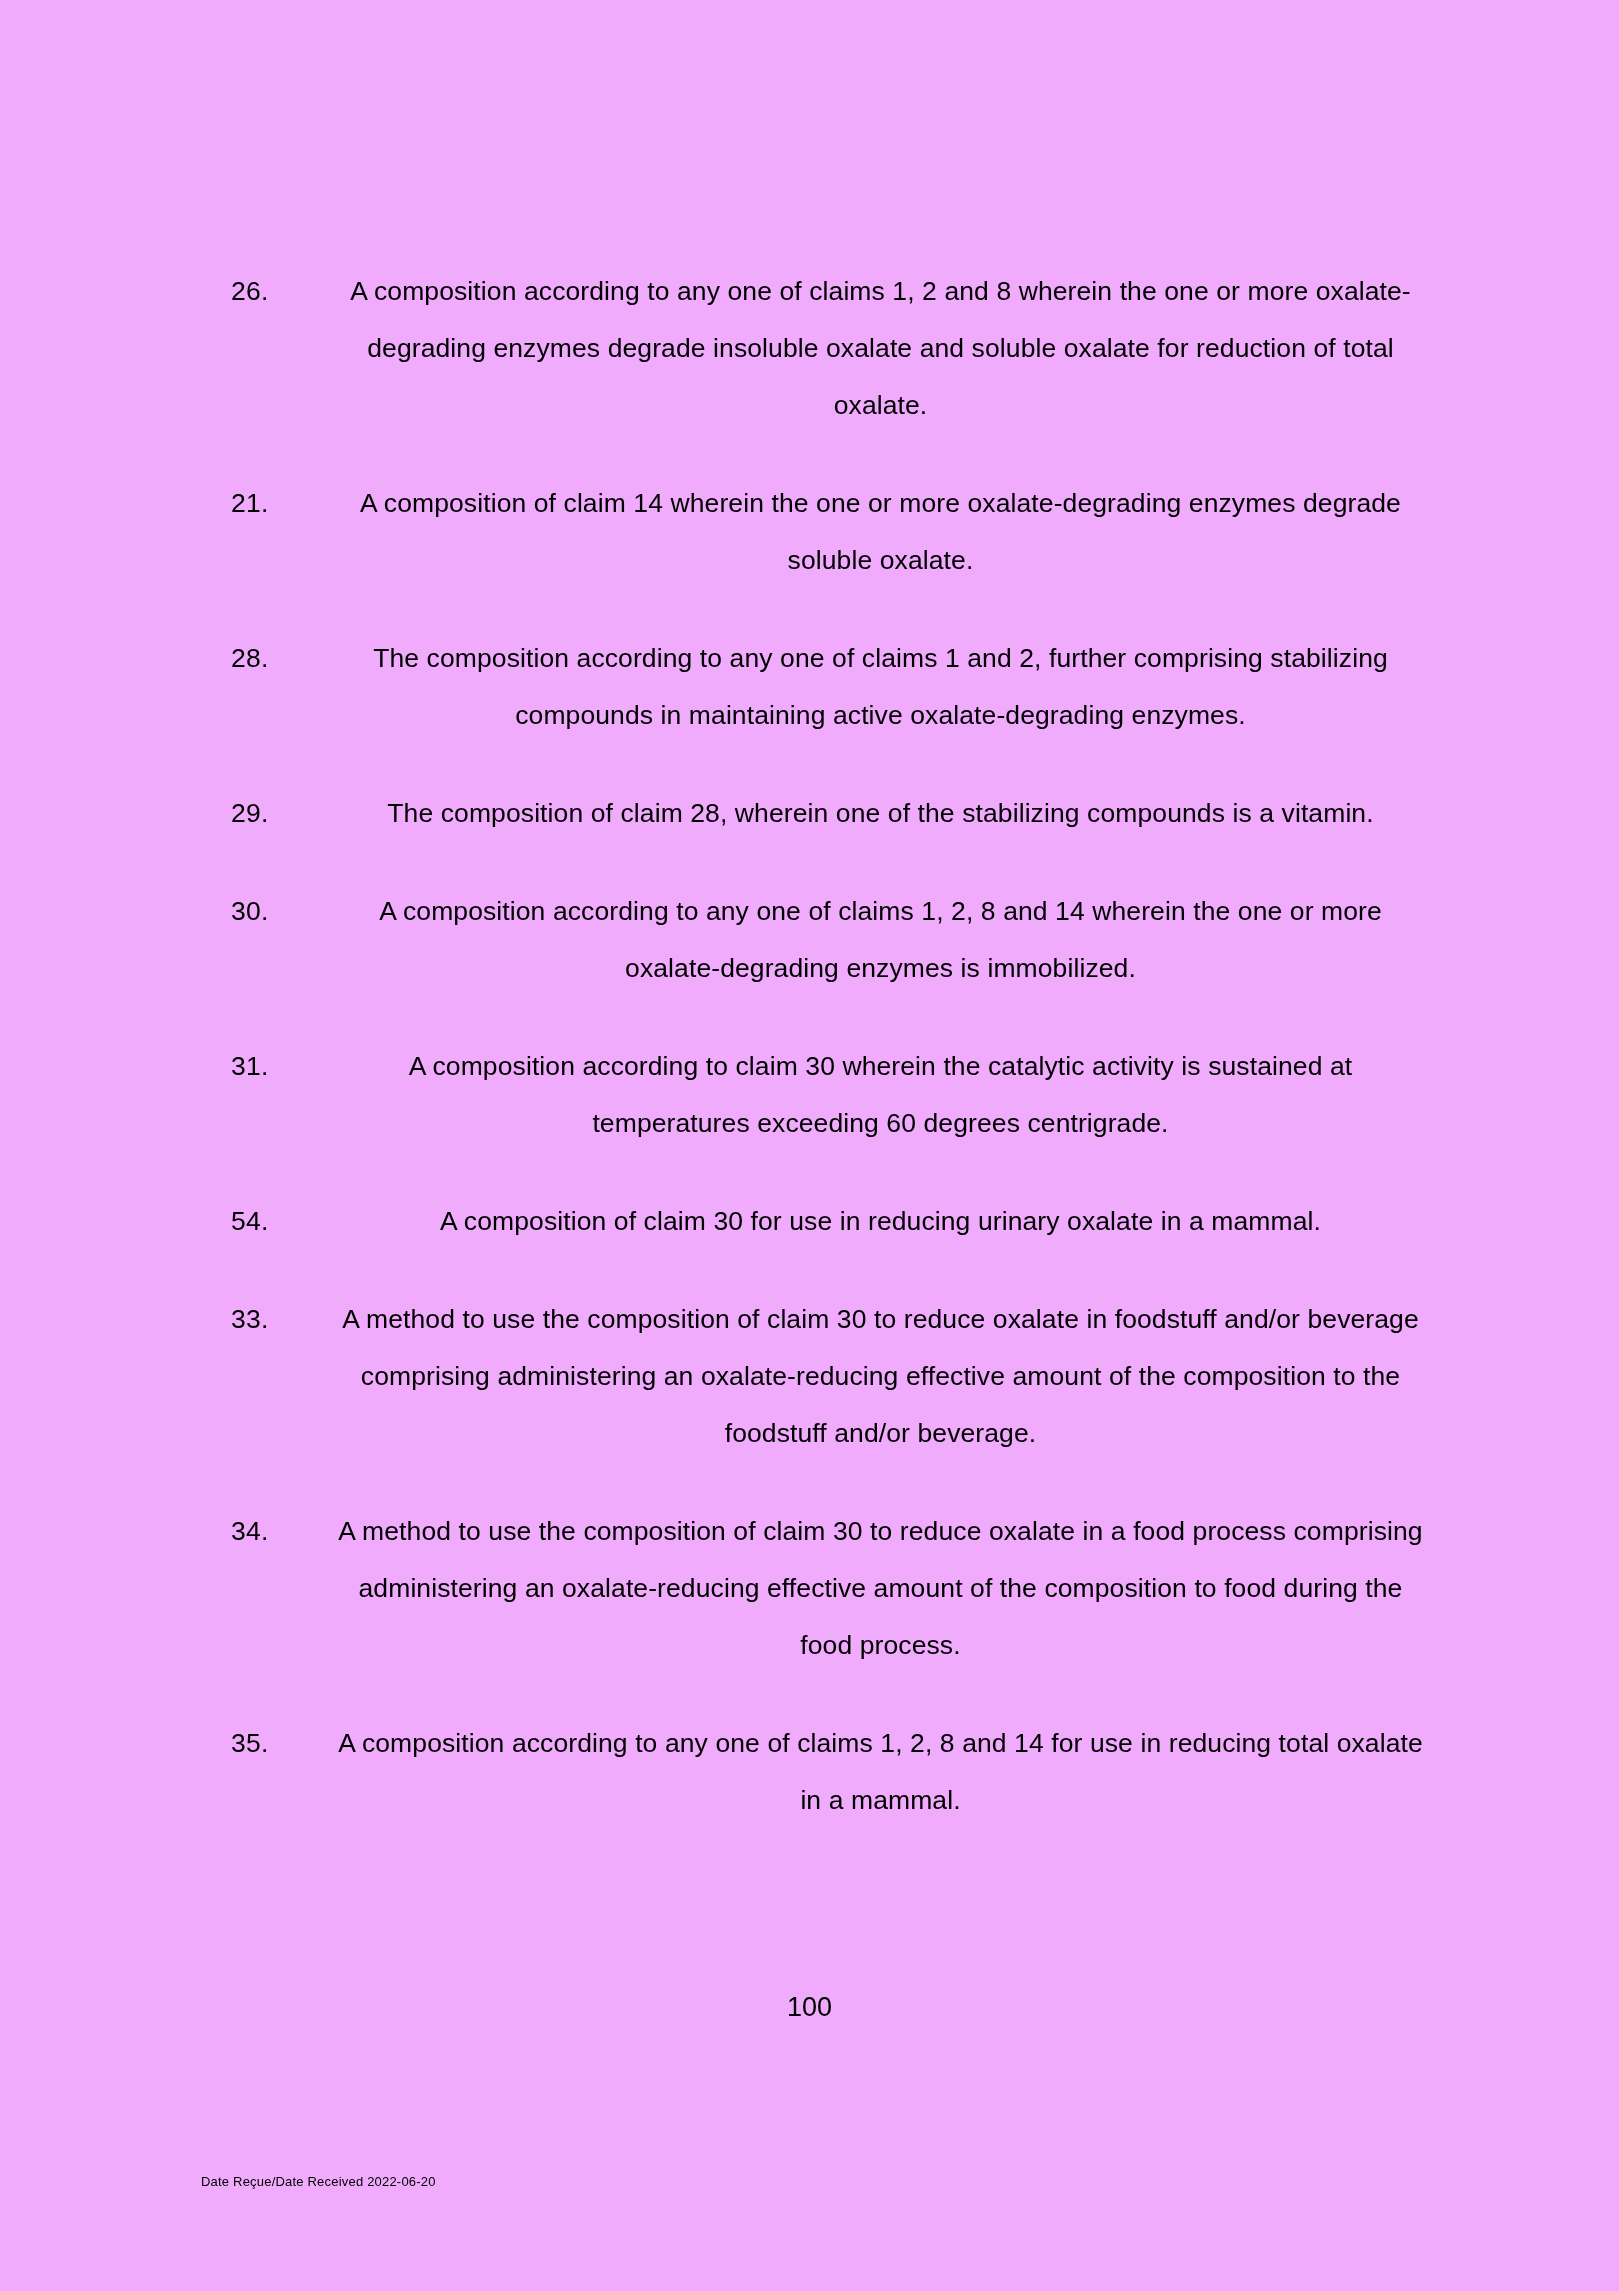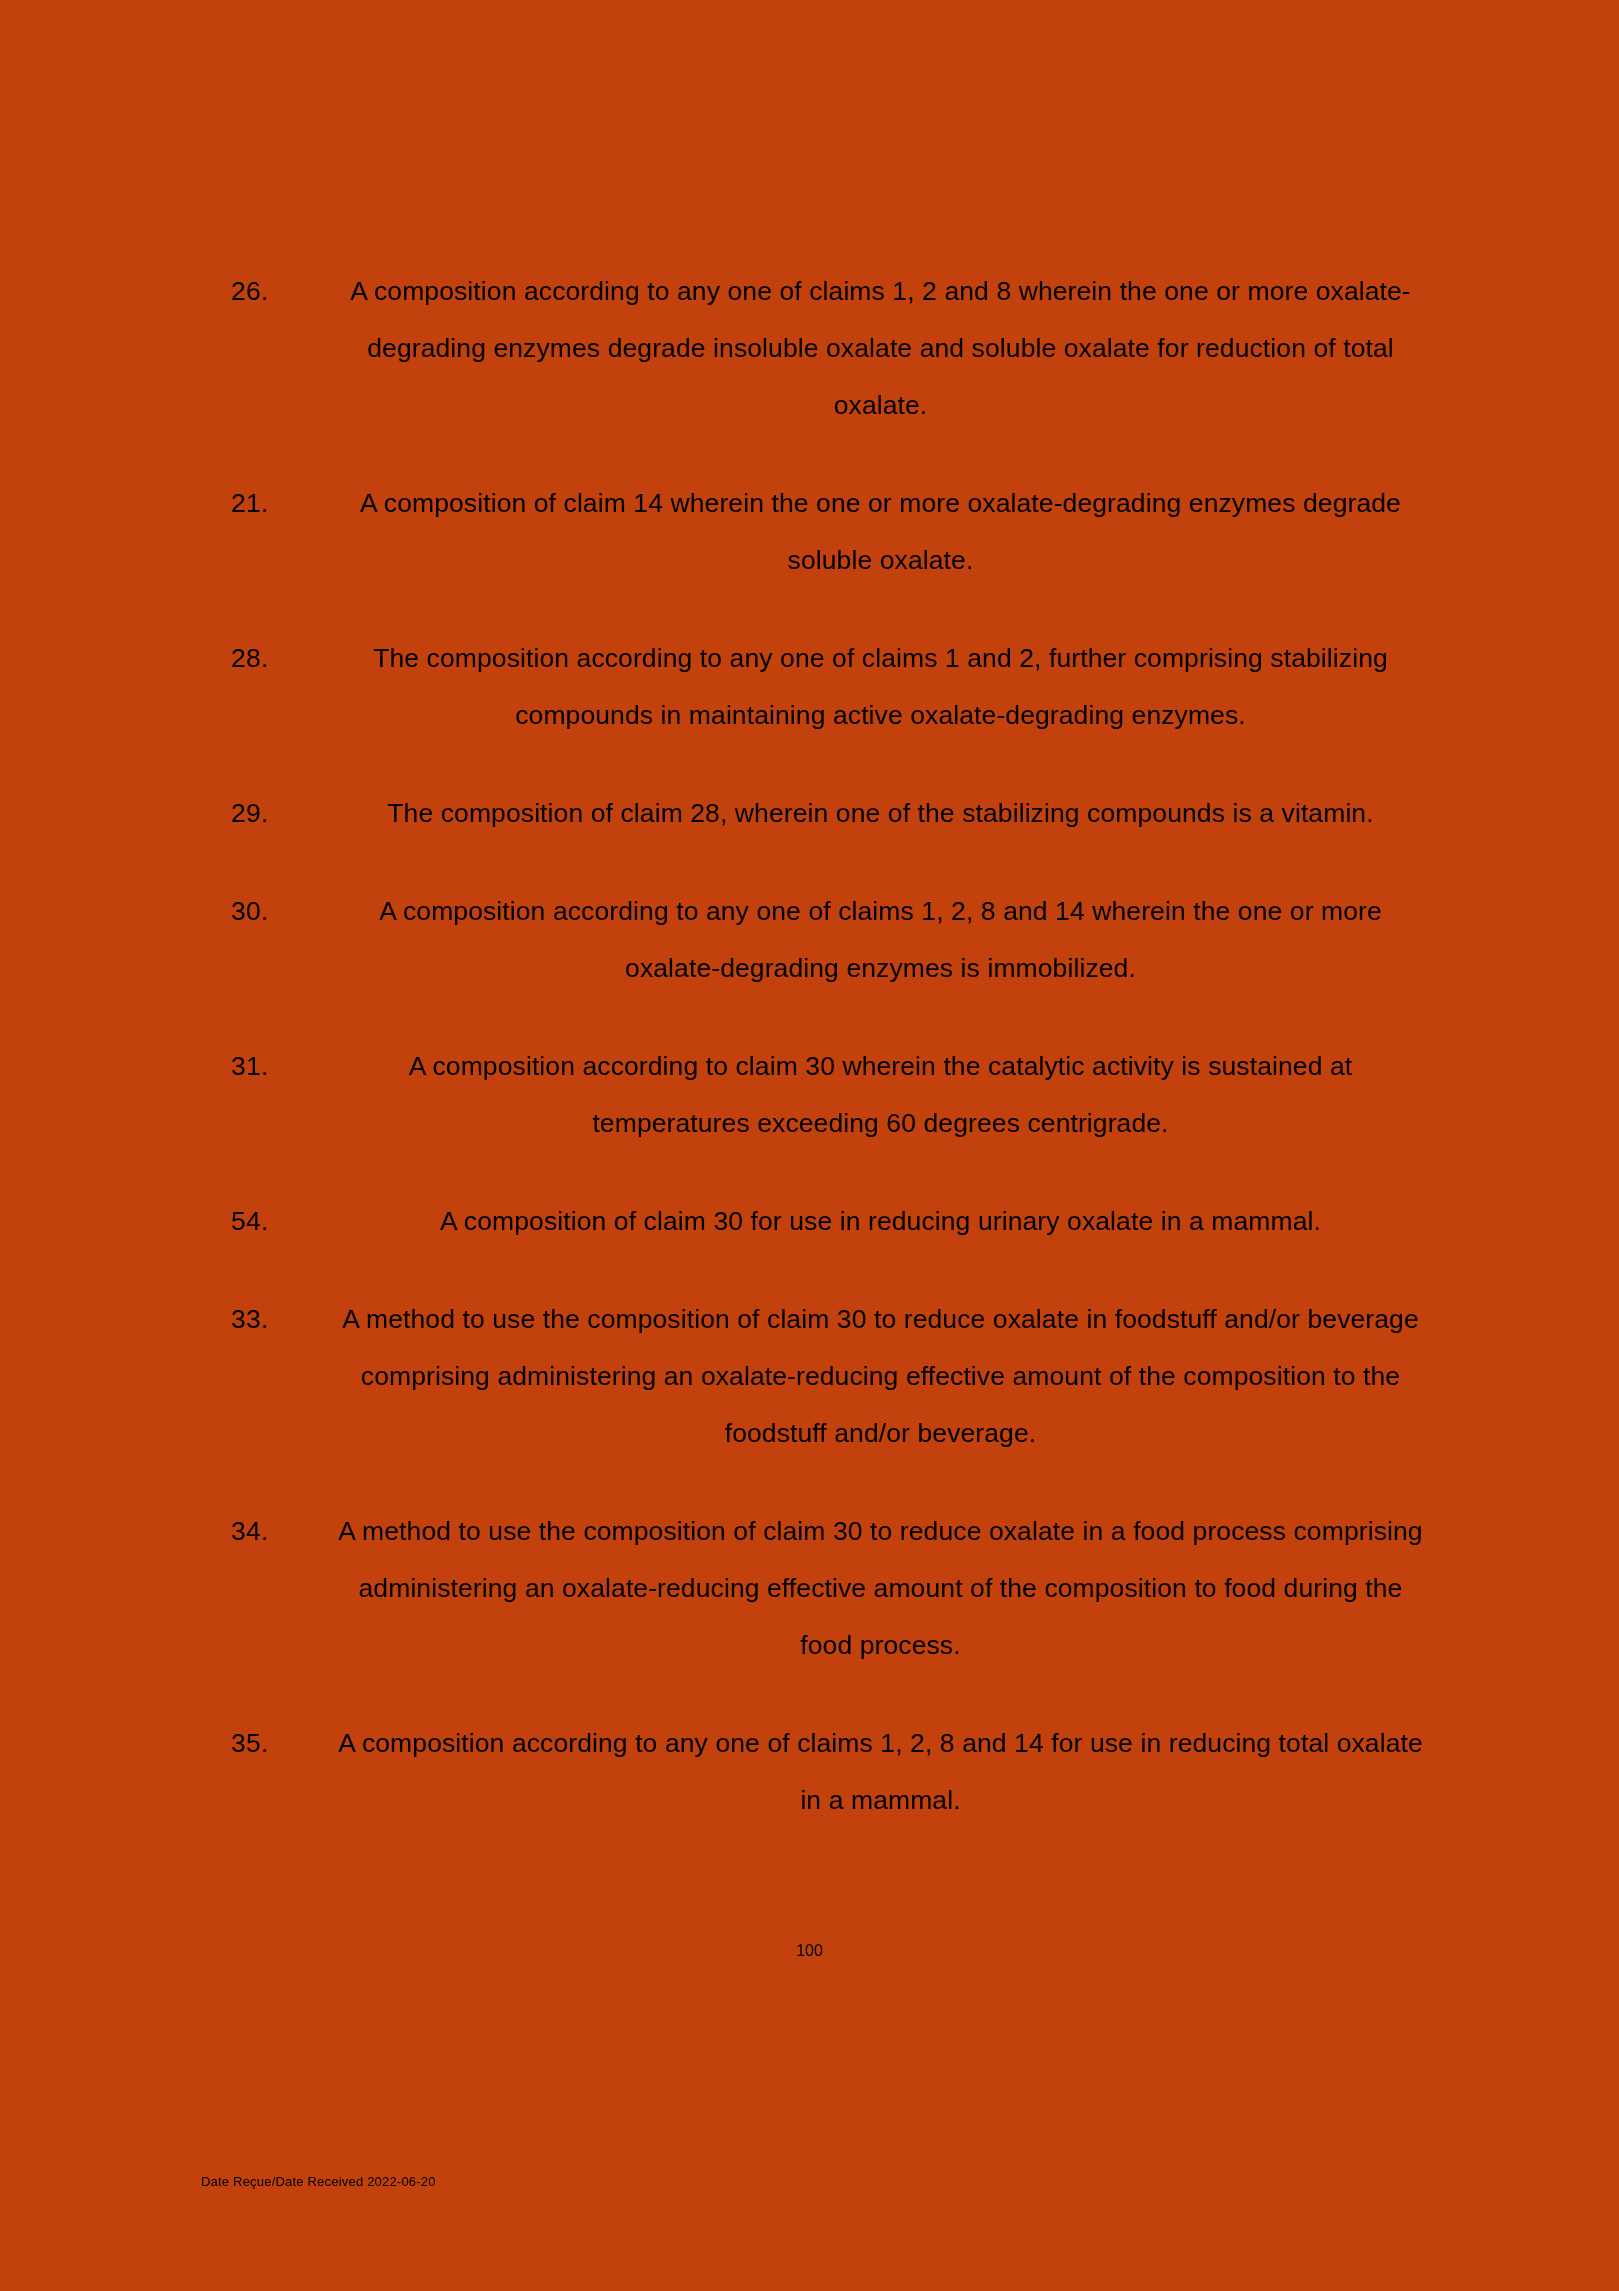--- a/index.html
+++ b/index.html
@@ -14,21 +14,21 @@
     font-family: "Liberation Sans", sans-serif;
     color: #000000;
     -webkit-font-smoothing: antialiased;
   }
   .page {
     position: absolute;
     left: 0;
     top: 0;
     width: 1619px;
     height: 2292px;
-    background: #c2410c;
+    background: #f0abfc;
     overflow: hidden;
   }
   .claims {
     position: absolute;
     left: 231px;
     top: 263px;
     width: 1196px;
   }
   .claim {
     display: flex;
@@ -48,24 +48,24 @@
     font-size: 26.5px;
     line-height: 57px;
     color: #000;
     text-align: center;
     letter-spacing: 0.1px;
     max-width: 1093px;
   }
   .page-number {
     position: absolute;
     left: 0;
-    top: 1942px;
+    top: 1992px;
     width: 1619px;
     text-align: center;
-    font-size: 16px;
+    font-size: 27px;
     color: #000;
   }
   .footer-stamp {
     position: absolute;
     left: 201px;
     top: 2174px;
     font-size: 13px;
     color: #000;
     letter-spacing: 0.2px;
   }

